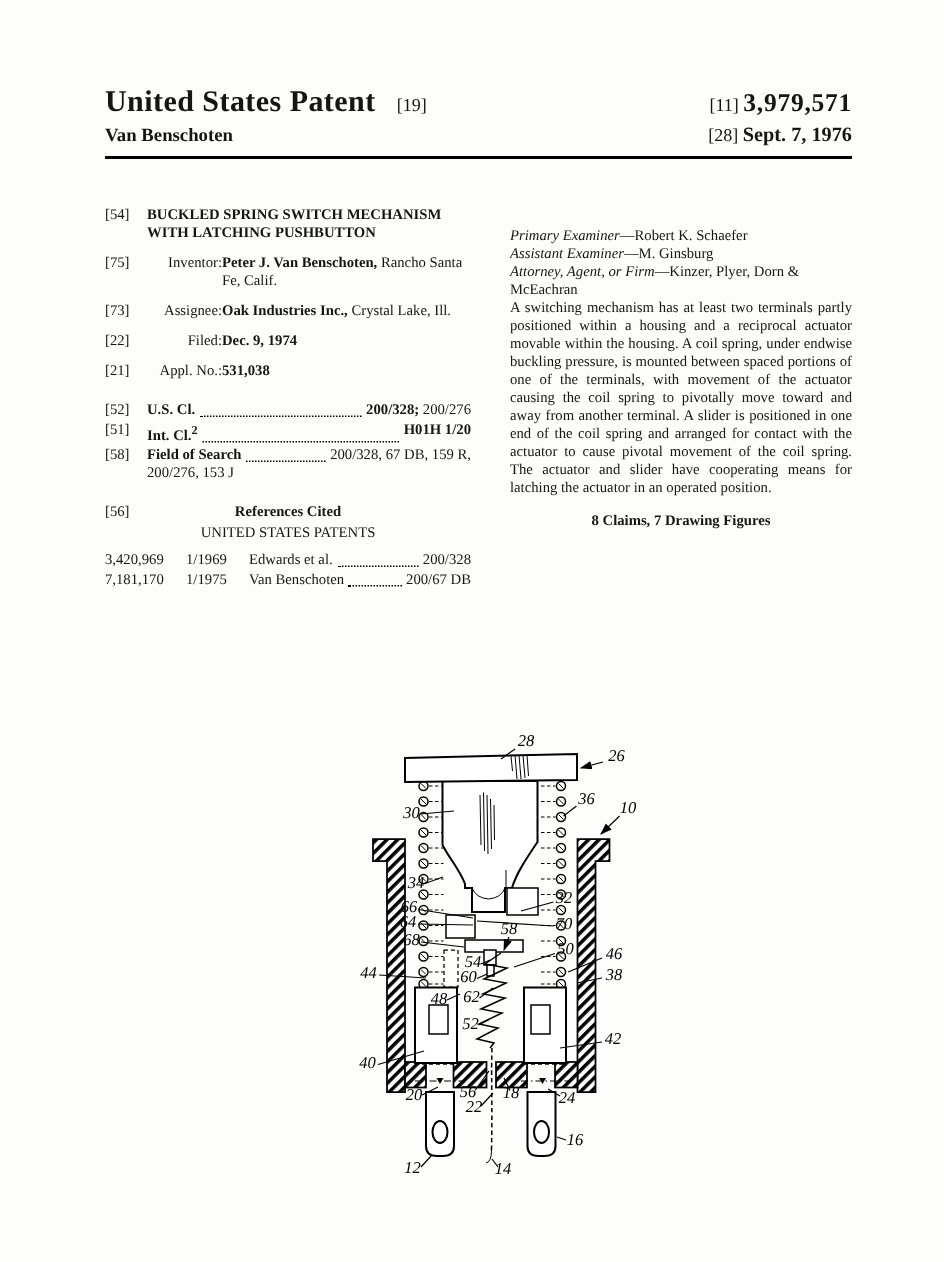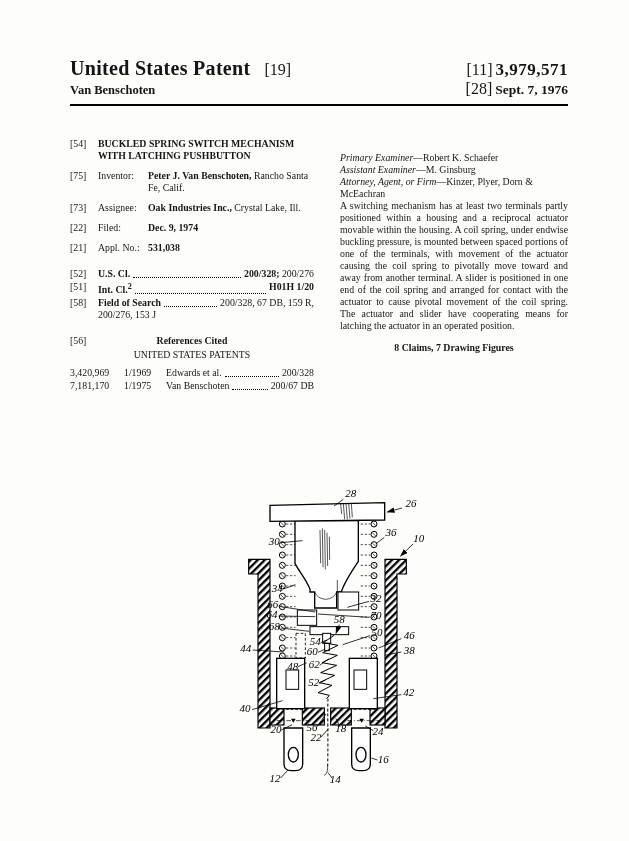--- a/index.html
+++ b/index.html
@@ -4,35 +4,35 @@
 <style>
   html,body{margin:0;padding:0;background:#ffffff;}
   .page{
     position:relative;width:629px;height:841px;background:#fdfdfb;
     font-family:"Liberation Serif", serif;color:#151515;overflow:hidden;
   }
   
   .header{position:absolute;left:70px;top:57px;width:498px;}
   .hrow{display:flex;justify-content:space-between;align-items:baseline;}
   .us-title{font-size:20px;font-weight:bold;letter-spacing:.3px;}
-  .bracket-sm{font-size:16px;font-weight:normal;}
+  .bracket-sm{font-size:12px;font-weight:normal;}
   .title-left .bracket-sm{margin-left:14px;}
   .right-grp{display:flex;align-items:baseline;gap:3px;}
   .patent-number{font-size:17px;font-weight:bold;letter-spacing:.5px;}
   .author{font-size:12.5px;font-weight:bold;margin-top:3px;}
   .issue-date{font-size:13.5px;font-weight:bold;}
   .rule{border-top:2.5px solid #000;margin-top:6px;}
   
   .cols{position:absolute;left:70px;top:132px;width:498px;display:flex;gap:26px;
         font-size:9.8px;line-height:12px;}
   .leftcol{width:244px;}
   .rightcol{width:228px;padding-top:20px;}
   .frow{display:flex;margin-top:8px;}
   .fnum{width:28px;flex:none;}
-  .flabel{width:50px;flex:none;}
+  .flabel{width:50px;flex:none;text-align:right;}
   .fval{flex:1;}
   b,.b{font-weight:bold;}
   .dots{flex:1;border-bottom:1.6px dotted #000;margin:0 3px 2px 3px;min-width:8px;}
   .inline-line{display:flex;flex:1;}
   .right-align{text-align:left;}
   .center{text-align:center;}
   .refs-head{position:relative;margin-top:14px;}
   .refs-head .fnum{position:absolute;left:0;top:0;}
   .refrow{display:flex;margin-top:1px;}
   .refnum{width:54px;flex:none;}

